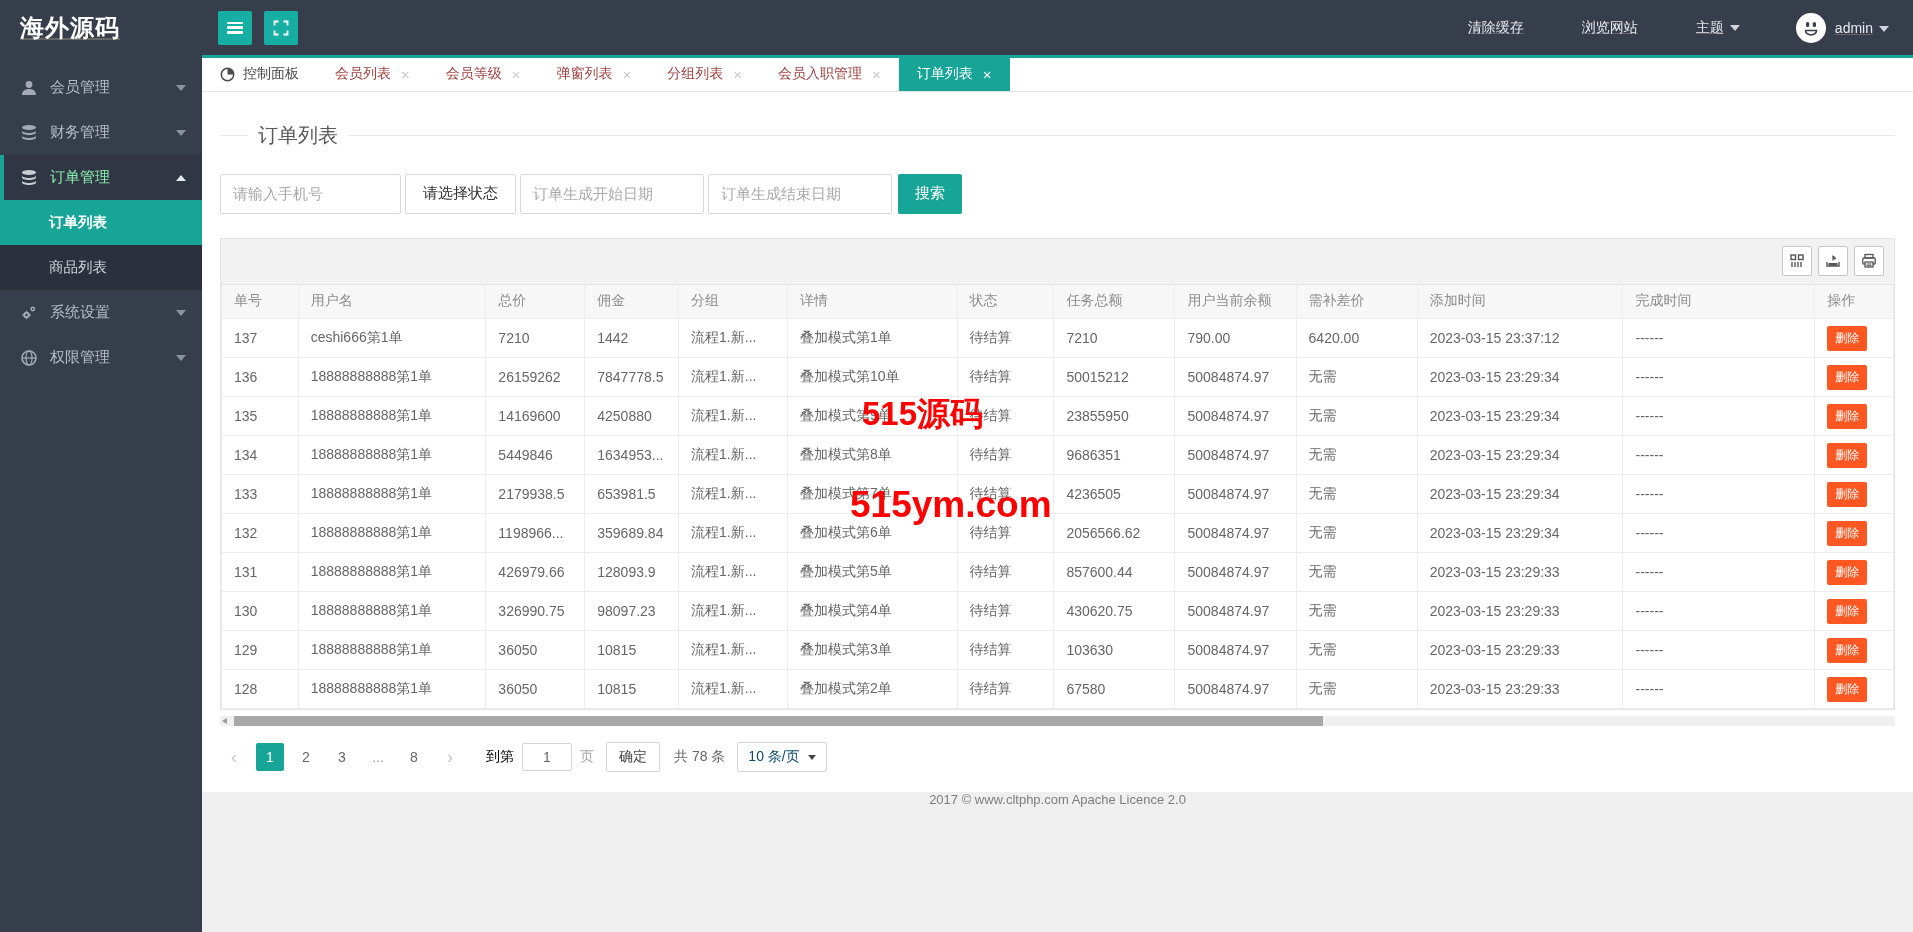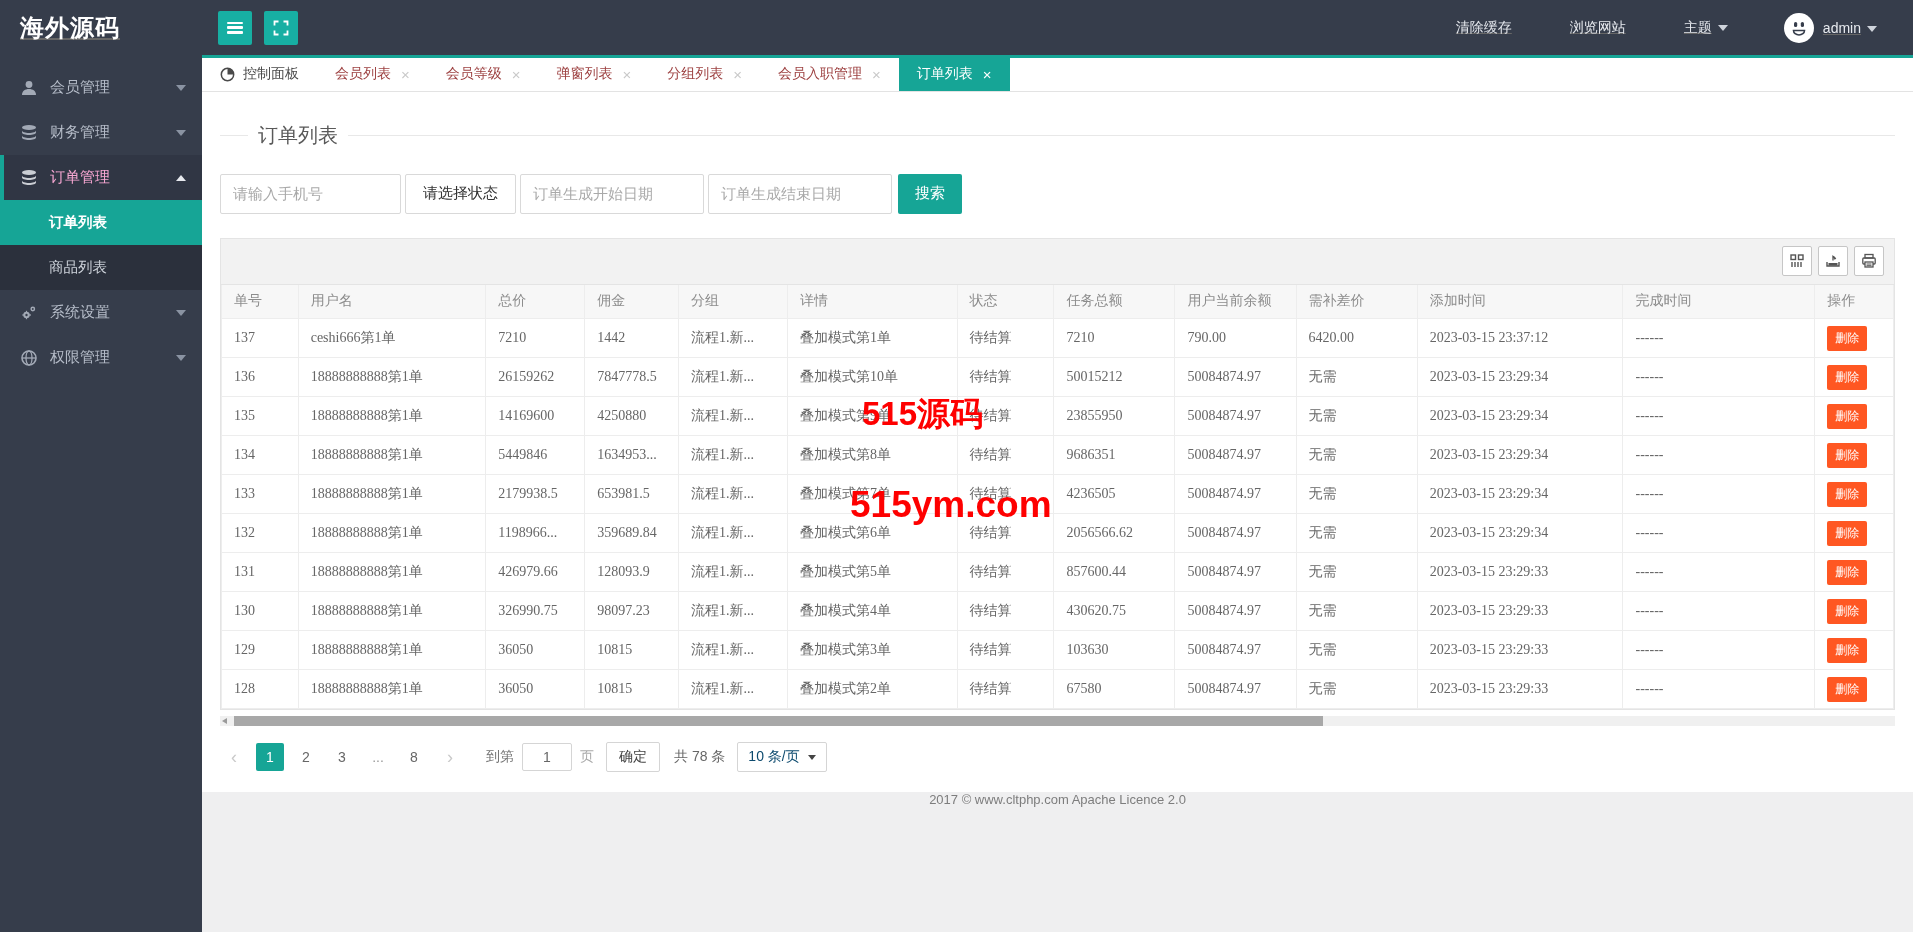--- a/index.html
+++ b/index.html
@@ -10,35 +10,35 @@
   }
   
   .topbar { position:absolute; left:0; top:0; width:1913px; height:55px;
     background:#363d4b; display:flex; align-items:center; z-index:20;text-decoration:underline; }
   .logo { width:202px; padding-left:20px; color:#fff; font-size:24px; font-weight:bold; letter-spacing:1px; }
   .top-btn { width:34px; height:34px; background:#17afa3; border:none; border-radius:2px;
     margin-left:16px; display:flex; align-items:center; justify-content:center; cursor:pointer; }
   .top-btn + .top-btn { margin-left:12px; }
   .burger { width:16px; height:12px; display:flex; flex-direction:column; justify-content:space-between; }
   .burger span { display:block; height:2.5px; background:#fff; border-radius:1px; }
-  .top-right { margin-left:auto; display:flex; align-items:center; padding-right:36px; color:#e7eaef; font-size:14px; }
+  .top-right { margin-left:auto; display:flex; align-items:center; padding-right:24px; color:#e7eaef; font-size:14px; }
   .top-link { margin-left:58px; cursor:pointer; }
   .caret-down { display:inline-block; width:0; height:0; border-left:5px solid transparent;
     border-right:5px solid transparent; border-top:6px solid #cfd4dc; margin-left:6px; vertical-align:middle; }
   .avatar { width:30px; height:30px; border-radius:50%; background:#fff; margin-left:56px; margin-right:9px;
     display:flex; align-items:center; justify-content:center; }
   
   .sidebar { position:absolute; left:0; top:55px; width:202px; height:877px; background:#363d4b; padding-top:10px; z-index:10; }
   .menu-item { height:45px; display:flex; align-items:center; padding:0 16px 0 20px;
     color:#b6bdc9; font-size:15px; cursor:pointer; }
   .menu-item .mi-icon { width:18px; height:18px; margin-right:12px; opacity:.85; flex:0 0 18px; }
   .menu-item .chev { margin-left:auto; width:0; height:0; border-left:5px solid transparent; border-right:5px solid transparent; }
   .chev.down { border-top:6px solid #8a93a2; }
   .chev.up { border-bottom:6px solid #e6e9ee; }
-  .menu-item.active-parent { background:#303644; border-left:4px solid #16a596; padding-left:16px; color:#f9a8d4; }
+  .menu-item.active-parent { background:#303644; border-left:4px solid #16a596; padding-left:16px; color:#86efac; }
   .submenu { background:#2b303c; }
   .sub-item { height:45px; display:flex; align-items:center; padding-left:49px; font-size:14.5px; color:#ced3db; cursor:pointer; }
   .sub-item.active { background:#16a596; color:#fff; font-weight:bold; }
   
   .main { position:absolute; left:202px; top:55px; width:1711px; height:764px;
     display:flex; flex-direction:column; background:#efeff0; }
   .tabbar { background:#fff; border-top:3px solid #16a596; border-bottom:1px solid #e3e3e3;
     height:45px; display:flex; align-items:stretch; }
   .tab { display:flex; align-items:center; padding:0 18px; font-size:14px; color:#9c3f3f; cursor:pointer; }
   .tab .tab-close { margin-left:10px; color:#c9c9c9; font-size:15px; line-height:1; }
@@ -57,21 +57,21 @@
   .search-row input { height:40px; border:1px solid #d9d9d9; border-radius:2px; padding:0 12px;
     font-size:15px; color:#333; outline:none; font-family:inherit; }
   .search-row input::placeholder { color:#a9a9a9; }
   .in-phone,.in-user { width:181px; }
   .in-date { width:184px; }
   .status-select { width:111px; height:40px; border:1px solid #d9d9d9; border-radius:2px; background:#fff;
     display:flex; align-items:center; justify-content:center; font-size:15px; color:#333; cursor:pointer; }
   .search-btn { width:64px; height:40px; background:#16a596; color:#fff; border:none; border-radius:2px;
     font-size:15px; margin-left:2px; cursor:pointer; font-family:inherit; }
   
-  .table-wrap { margin-top:24px; border:1px solid #e4e4e4;font-family:Liberation Serif, serif; }
+  .table-wrap { margin-top:24px; border:1px solid #e4e4e4; }
   .table-toolbar { height:46px; background:#f2f2f2; border-bottom:1px solid #e4e4e4;
     display:flex; align-items:center; justify-content:flex-end; padding-right:10px; gap:6px; }
   .tool-btn { width:30px; height:30px; border:1px solid #c6c6c6; background:#fff; border-radius:2px;
     display:flex; align-items:center; justify-content:center; cursor:pointer; }
   table { width:100%; table-layout:fixed; border-collapse:collapse; font-size:14px; }
   th { height:34px; background:#f7f7f7; font-weight:normal; color:#8c8c8c; text-align:left;
     padding:0 12px; border:1px solid #ededed; border-top:none; white-space:nowrap; overflow:hidden; }
   td { height:39px; color:#666; padding:0 12px; border:1px solid #ededed; background:#fff;
     white-space:nowrap; overflow:hidden; text-overflow:clip; }
   .del-btn { background:#ff5722; color:#fff; border:none; border-radius:2px; font-size:12px;
@@ -80,21 +80,21 @@
   .hscroll { margin-top:6px; height:10px; background:#f0f0f0; position:relative; }
   .hscroll .arrow-left { position:absolute; left:2px; top:2px; width:0; height:0;
     border-top:3px solid transparent; border-bottom:3px solid transparent; border-right:5px solid #9a9a9a; }
   .hscroll .thumb { position:absolute; left:14px; top:0; height:10px; width:65%; background:#a8a8a8; }
   
   .pager { margin-top:16px; display:flex; align-items:center; font-size:14px; color:#666; }
   .pg { min-width:28px; height:28px; line-height:28px; text-align:center; margin-right:8px; cursor:pointer; }
   .pg.chev-btn { color:#c9c9c9; font-size:18px; }
   .pg.dots { color:#999; cursor:default; }
   .pg.active { background:#16a596; color:#fff; border-radius:2px; }
-  .goto-label { color:#737373; margin:0 8px 0 14px; }
+  .goto-label { color:#000000; margin:0 8px 0 14px; }
   .goto-input { width:50px; height:28px; border:1px solid #d5d5d5; border-radius:2px; text-align:center;
     color:#666; font-size:14px; outline:none; font-family:inherit; }
   .page-suffix { color:#a9a9a9; margin:0 12px 0 8px; }
   .confirm-btn { height:30px; padding:0 12px; border:1px solid #d5d5d5; background:#fff; border-radius:2px;
     color:#444; font-size:14px; cursor:pointer; font-family:inherit; }
   .total { margin-left:14px; color:#666; }
   .per-page { margin-left:12px; height:30px; border:1px solid #d5d5d5; border-radius:2px; background:#fff;
     display:flex; align-items:center; padding:0 10px; gap:8px; color:#0c4a6e; cursor:pointer; }
   .per-page .sel-caret { width:0; height:0; border-left:4px solid transparent; border-right:4px solid transparent; border-top:5px solid #444; }
   

